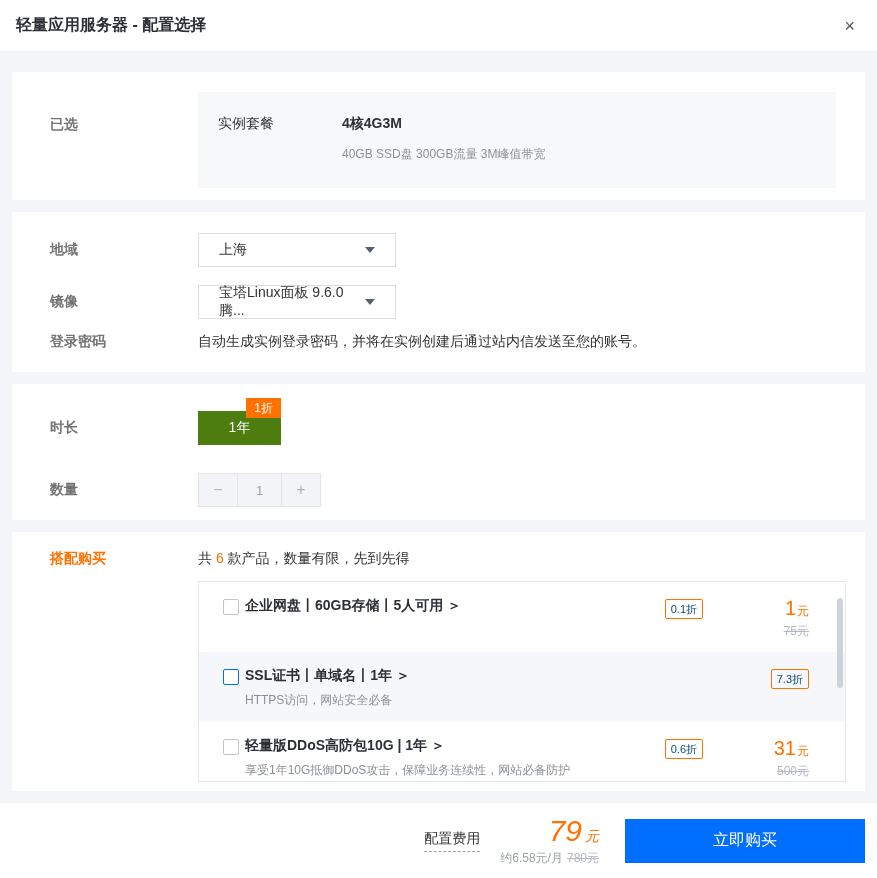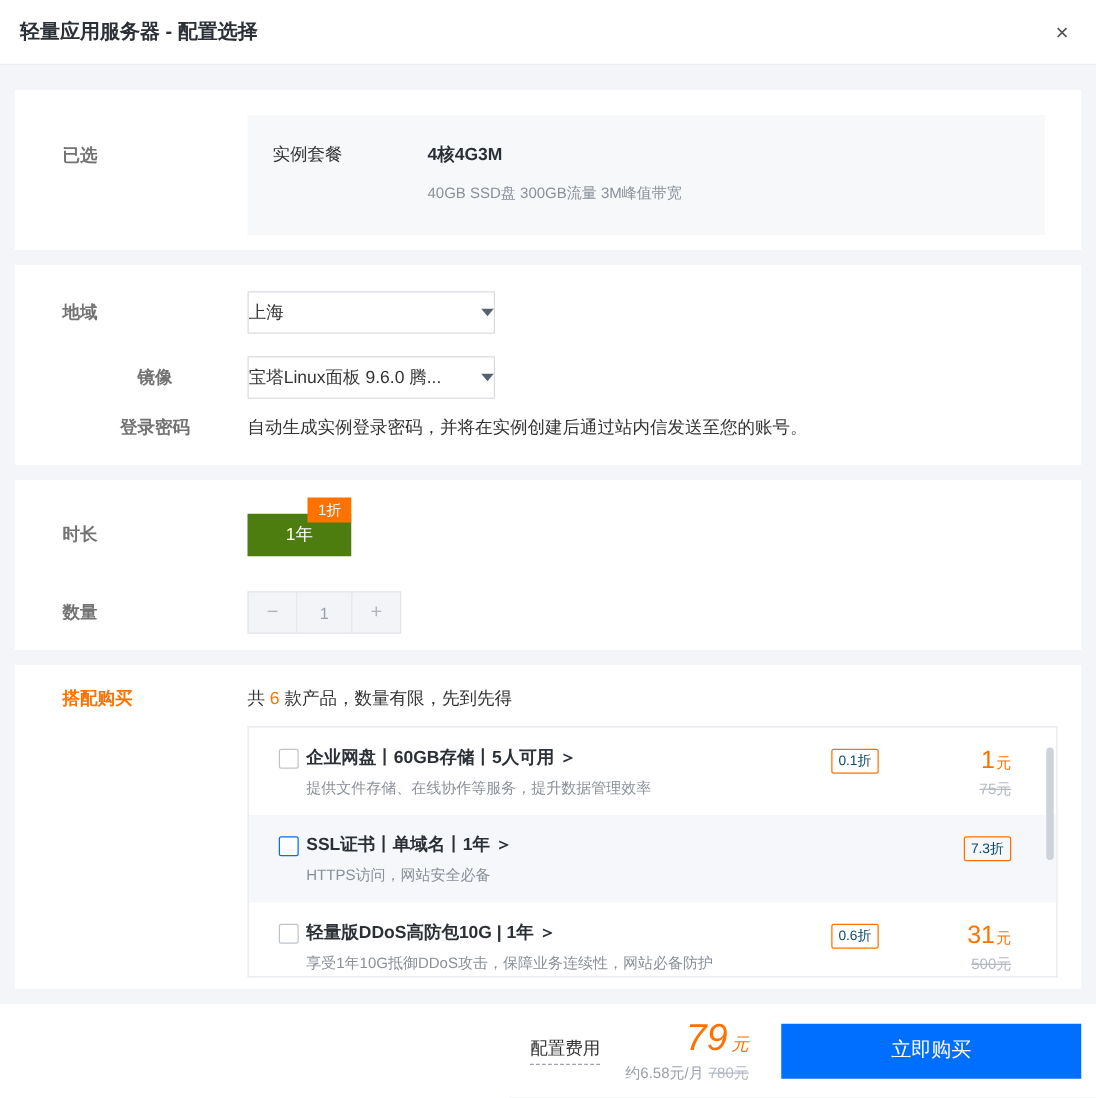--- a/index.html
+++ b/index.html
@@ -25,24 +25,24 @@
   .card-selected { height:128px; padding-top:20px; }
   .card-selected .col-label { padding-top:24px; }
   .pkg-box { background:#f7f8fa; height:96px; margin-right:29px; display:flex; padding:23px 0 0 20px; }
   .pkg-box-label { flex:none; width:124px; font-size:14px; color:#333; }
   .pkg-name { font-size:14px; font-weight:700; color:#2b2f36; }
   .pkg-desc { margin-top:13px; font-size:12px; color:#8a9099; }
 
   
   .card-config { height:160px; padding-top:21px; flex-direction:column; }
   .cfg-row { display:flex; align-items:center; }
-  .cfg-row + .cfg-row { margin-top:18px;text-align:center; }
+  .cfg-row + .cfg-row { margin-top:18px; }
   .cfg-row .col-label { padding-top:0; }
   .select { width:198px; height:34px; border:1px solid #d9dce1; background:#fff; display:flex;
-            align-items:center; padding:0 0; font-size:14px; color:#333; cursor:pointer; }
+            align-items:center; padding:0 20px; font-size:14px; color:#333; cursor:pointer; }
   .select .caret { margin-left:auto; width:0; height:0; border-left:5px solid transparent;
             border-right:5px solid transparent; border-top:6px solid #58616e; }
   .pwd-row { margin-top:14px !important; }
   .pwd-text { font-size:14px; color:#333; }
 
   
   .card-buy { height:136px; padding-top:27px; flex-direction:column; }
   .dur-row, .qty-row { display:flex; align-items:center; }
   .dur-wrap { position:relative; }
   .dur-btn { width:83px; height:34px; background:#4d7c0f; color:#fff; font-size:14px;
@@ -168,21 +168,20 @@
           <span>共 </span><span class="count">6</span><span> 款产品，数量有限，先到先得</span>
         </div>
       </div>
 
       <div class="plist">
 
         <div class="prow">
           <div class="pcheck"></div>
           <div class="ptext">
             <div class="ptitle"><span>企业网盘丨60GB存储丨5人可用</span><span class="chev">＞</span></div>
-            <div class="pdesc">提供文件存储、在线协作等服务，提升数据管理效率</div>
           </div>
           <div class="pright">
             <div class="pbadge">0.1折</div>
             <div class="pprice">
               <div class="pmain"><span class="pnum">1</span><span class="punit">元</span></div>
               <div class="porig">75元</div>
             </div>
           </div>
         </div>
 

